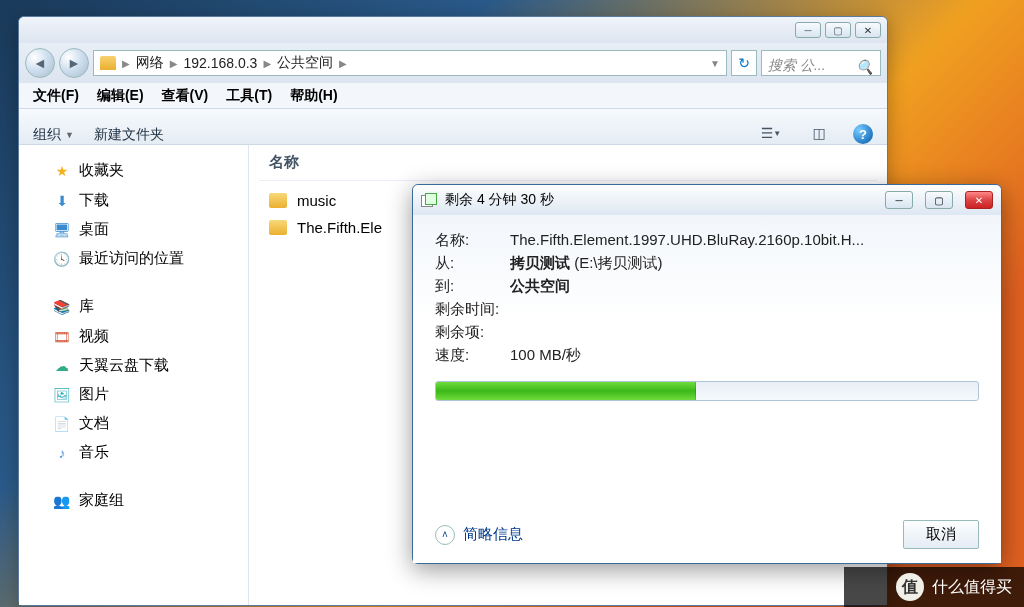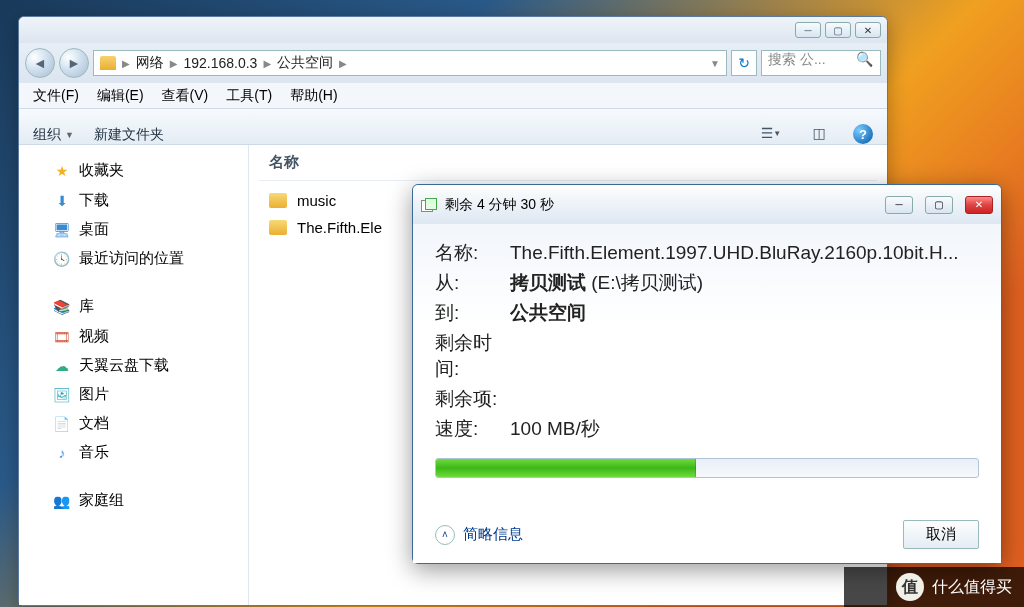--- a/index.html
+++ b/index.html
@@ -39,29 +39,29 @@
     flex: 1; height: 26px; border: 1px solid #9bb; background: #fff;
     display: flex; align-items: center; padding: 0 6px; gap: 6px;
     font-size: 14px;
   }
   .addressbar .folder-ic { width:16px; height:14px; background: linear-gradient(#f8d070,#eab030); border-radius: 2px 2px 0 0; }
   .crumb { color: #222; }
   .sep { color: #888; font-size: 10px; }
   .refresh-box { width: 26px; height: 26px; border: 1px solid #9bb; background:#fff; display:flex; align-items:center; justify-content:center; color:#07c; font-size:14px; cursor:pointer;}
   .searchbar {
     width: 120px; height: 26px; border: 1px solid #9bb; background: #fff;
-    display: flex; align-items: flex-start; padding: 0 6px; color:#888; font-size:14px; 
+    display: flex; align-items: flex-end; padding: 0 6px; color:#888; font-size:14px; font-style: italic;
   }
   .searchbar .mag { margin-left:auto; color:#07c;}
 
   .menubar {
     height: 26px; display: flex; align-items: center; gap: 18px; padding: 0 14px;
     background: #f3f6fa; border-bottom: 1px solid #d0dae6; font-size: 14px;
   }
-  .menubar span { cursor: pointer; }
+  .menubar span { cursor: pointer; font-weight: bold; }
 
   .toolbar {
     height: 36px; display: flex; align-items: flex-end; padding: 0 14px; gap: 20px;
     background: linear-gradient(#f7fafd,#e4ecf4); border-bottom: 1px solid #cdd9e6;
     font-size: 14px;
   }
   .toolbar .item { display:flex; align-items:center; gap:4px; color:#234; cursor:pointer;}
   .toolbar .spacer { flex:1; }
   .toolbar .iconbtn { width:28px; height:22px; display:flex;align-items:center;justify-content:center; color:#456; cursor:pointer; border-radius:3px;}
   .toolbar .help { width:20px; height:20px; border-radius:50%; background:radial-gradient(circle at 30% 30%,#7cf,#05a); color:#fff; display:flex;align-items:center;justify-content:center;font-size:13px;font-weight:bold;cursor:pointer;}
@@ -93,34 +93,34 @@
   .folder-icon { width:18px; height:15px; background:linear-gradient(#f8d878,#eab030); border-radius:2px;}
 
   
   .dialog {
     position:absolute; left:412px; top:184px; width:590px; height:380px;
     border:1px solid #3a6a9a; border-radius:6px;
     background:#fff; box-shadow:0 6px 24px rgba(0,0,0,0.4);
     display:flex; flex-direction:column;
   }
   .dlg-title {
-    height:39px; background:linear-gradient(#fdfefe,#dde7f2);
+    height:30px; background:linear-gradient(#fdfefe,#dde7f2);
     display:flex; align-items:center; padding:0 8px; gap:8px;
     border-radius:6px 6px 0 0; font-size:14px;
   }
   .dlg-title .copy-ic { width:16px; height:14px; display:inline-block; position:relative;}
   .dlg-title .copy-ic::before { content:""; position:absolute; width:10px;height:10px;background:#fff;border:1px solid #888; left:0;top:2px;}
   .dlg-title .copy-ic::after { content:""; position:absolute; width:10px;height:10px;background:#e0ffe0;border:1px solid #4a4; left:4px;top:0;}
   .dlg-title .spacer{flex:1;}
   .dlg-winbtn { width:28px; height:18px; border:1px solid #8aa; border-radius:3px; background:linear-gradient(#f8fbfe,#d8e5f0); margin-left:4px; display:flex;align-items:center;justify-content:center;font-size:10px;cursor:pointer;}
   .dlg-winbtn.close { background:linear-gradient(#f88,#d44,#c22); border-color:#a22; color:#fff;}
 
   .dlg-body { flex:1; background:linear-gradient(#f2f6fb 0%, #fff 30%); padding: 14px 22px; display:flex; flex-direction:column;}
   .dlg-heading { font-size:20px; color:#003a8a; margin-bottom:18px;}
-  .info-row { display:flex; font-size:19px; padding:2px 0; align-items:baseline;}
+  .info-row { display:flex; font-size:15px; padding:2px 0; align-items:baseline;}
   .info-label { width:75px; color:#222;}
   .info-value { flex:1; color:#222; white-space:nowrap; overflow:hidden; text-overflow:ellipsis;}
   .info-value.bold { font-weight:600;}
 
   .progress {
     height:20px; border:1px solid #b0c4d8; border-radius:3px;
     background:linear-gradient(#e8eff6,#f6f9fc); margin:14px 0 10px;
     position:relative; overflow:hidden;
   }
   .progress-fill {

